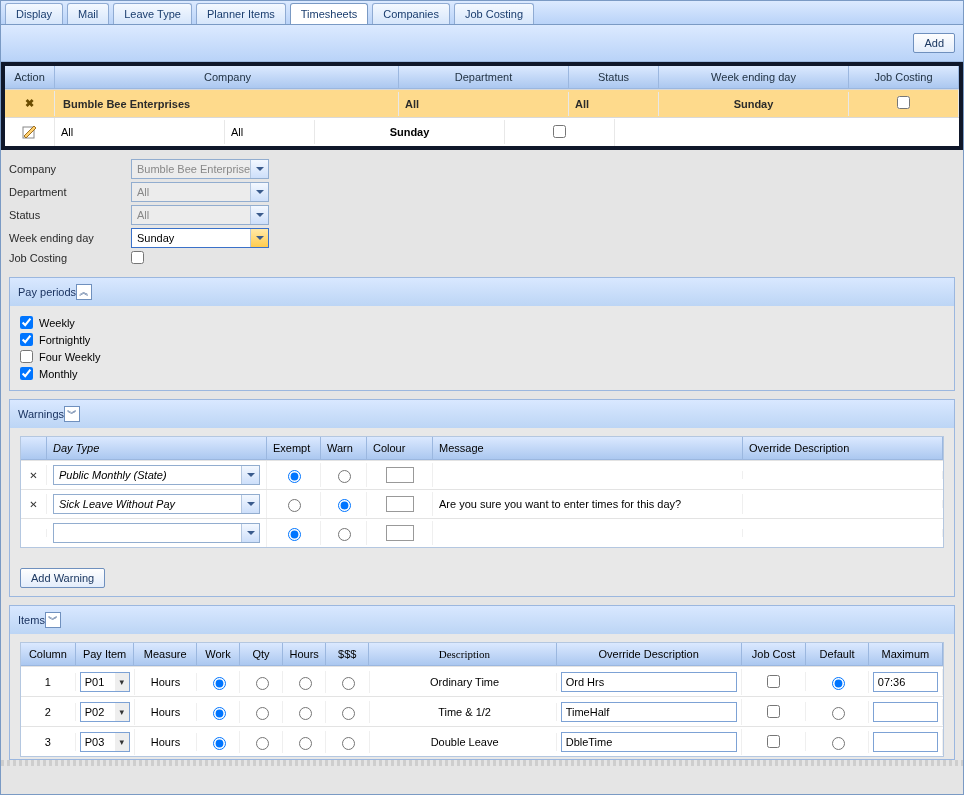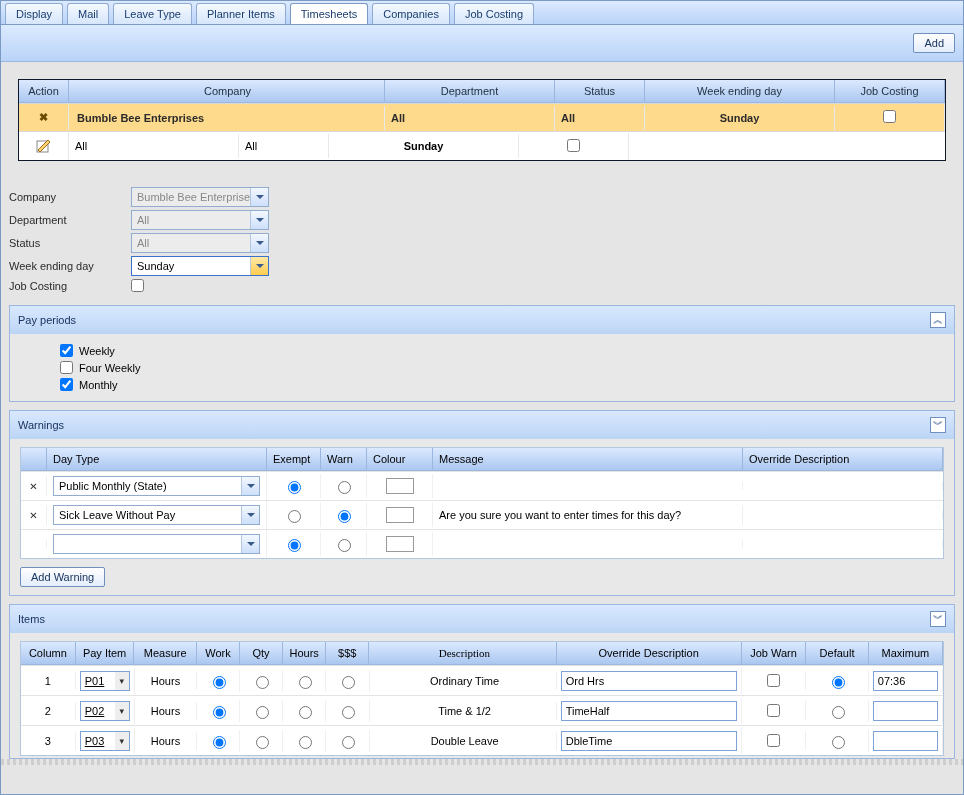--- a/index.html
+++ b/index.html
@@ -9,21 +9,21 @@
 
 .tabs { display: flex; gap: 4px; padding: 2px 4px 0 4px; background: linear-gradient(#dceaff,#b9d3f8); border-bottom: 1px solid #7a9ac4; }
 .tab { padding: 4px 10px; background: linear-gradient(#f4f9ff,#d6e6fb); border: 1px solid #8fabd3; border-bottom: none; border-radius: 3px 3px 0 0; color: #1a3d6e; cursor: pointer; }
 .tab.active { background: #fff; font-weight: normal; position: relative; z-index: 2; border-color:#7a9ac4; }
 
 
 .toolbar { background: linear-gradient(#dceaff,#b9d3f8); padding: 8px; display: flex; justify-content: flex-end; border-bottom: 1px solid #9bb7df; }
 .btn { padding: 3px 10px; background: linear-gradient(#fefefe,#e3edfb); border: 1px solid #6f90be; border-radius: 2px; cursor: pointer; color: #1b3760; }
 
 
-.grid { border: 1px solid #0f172a; margin: 17px; background: #fff; }
+.grid { border: 4px solid #0f172a; margin: 0; background: #fff; }
 .grid-head { display: flex; background: linear-gradient(#dbe9ff,#a9c6ef); color: #234; font-weight: normal; }
 .grid-head > div { padding: 5px 6px; border-right: 1px solid #9bb7df; border-bottom:1px solid #9bb7df; text-align: center; }
 .grid-row { display: flex; border-top: 1px solid #d9d9d9; align-items: center; }
 .grid-row > div { padding: 6px; border-right: 1px solid #e8e8e8; }
 .grid-row.selected { background: #feda8c; font-weight: bold; color: #2b2b2b; }
 .col-action { width: 50px; display:flex; justify-content:center; }
 .col-company { flex: 1; text-align:left !important; padding-left: 8px !important; }
 .col-dept { width: 170px; text-align:left !important; }
 .col-status { width: 90px; text-align:left !important; }
 .col-week { width: 190px; text-align:center !important; font-weight:bold; }
@@ -43,37 +43,37 @@
 .select.disabled { background:#ececec; color:#888; }
 .select span { flex:1; padding: 0 5px; overflow:hidden; white-space:nowrap; }
 .dd-btn { width:18px; height:18px; border-left:1px solid #b4c7e0; background:linear-gradient(#f3f8ff,#cddffa); display:flex;align-items:center;justify-content:center; }
 .dd-btn::after { content:""; border:4px solid transparent; border-top-color:#3a5b8c; margin-top:3px; }
 .select.active { border-color:#3a71c9; }
 .select.active .dd-btn { background: linear-gradient(#ffe9a8,#ffcc4f); }
 input[type=checkbox] { margin:0; }
 
 
 .panel { margin: 4px 8px; border: 1px solid #9bb7df; background:#fff; }
-.panel-head { background: linear-gradient(#d9e8ff,#bcd5f5); padding: 6px 8px; display:flex; justify-content:space-between; align-items:center; cursor:pointer; color:#1a3360; }
+.panel-head { background: linear-gradient(#d9e8ff,#bcd5f5); padding: 6px 8px; display:flex; align-items:center; cursor:pointer; color:#1a3360; }
 .panel-body { padding: 8px 10px; background:#e8e8e8; }
 .collapse-btn { width:16px;height:16px;border:1px solid #6f90be;background:#fff;display:flex;align-items:center;justify-content:center; font-size:10px; color:#3a5b8c;}
 .chev-up::after{content:"︽";}
 .chev-down::after{content:"︾";}
 
 
-.pp-row { display:flex; align-items:center; gap:6px; padding:2px 0;margin-left:40px; }
+.pp-row { display:flex; align-items:center; gap:6px; padding:2px 0; }
 
 
 .wtable { width:100%; border:1px solid #b4c7e0; background:#fff; }
 .wtable .wh { display:flex; background:linear-gradient(#dbe9ff,#a9c6ef); }
 .wtable .wh > div { padding:5px 6px; border-right:1px solid #9bb7df; border-bottom:1px solid #9bb7df; }
 .wtable .wr { display:flex; border-top:1px solid #e3e3e3; align-items:center; }
 .wtable .wr > div { padding:4px 6px; border-right:1px solid #efefef; display:flex; align-items:center; }
 .wc-del{width:26px;justify-content:center;}
-.wc-day{width:220px;}
+.wc-day{width:220px;font-style:italic;}
 .wc-ex{width:54px;justify-content:center;}
 .wc-warn{width:46px;justify-content:center;}
 .wc-col{width:66px;justify-content:center;}
 .wc-msg{flex:1;}
 .wc-ovr{width:200px;}
 .colour-swatch{width:28px;height:16px;border:1px solid #999;background:#fff;}
 .mini-x::before{content:"✕"; font-size:10px; color:#333;}
 
 
 .itable { width:100%; border:1px solid #b4c7e0; background:#fff; }
@@ -85,21 +85,21 @@
 .ic-pi{width:60px;}
 .ic-meas{width:64px;}
 .ic-r{width:44px;}
 .ic-desc{width:192px; justify-content:flex-start; padding-left:8px !important;}
 .ic-ovr{width:190px;}
 .ic-jc{width:66px;}
 .ic-def{width:64px;}
 .ic-max{width:76px;}
 .txt-input{border:1px solid #7da2d5; padding:2px 4px; width:100%; height:20px; background:#fff;}
 .pi-select{display:flex;align-items:center;border:1px solid #7da2d5;width:50px;height:20px;background:#fff;}
-.pi-select span{flex:1;padding:0 4px;text-decoration:underline;}
+.pi-select span{flex:1;padding:0 4px;}
 .pi-select .dd2{width:14px;height:18px;background:#eee;display:flex;align-items:center;justify-content:center;}
 .pi-select .dd2::after{content:"▾";font-size:9px;color:#333;}
 .dt-select{display:flex;align-items:center;border:1px solid #92adcf;width:100%;height:20px;background:#fff;}
 .dt-select span{flex:1;padding:0 5px;}
 
 
 .torn { height:6px; background: repeating-linear-gradient(90deg,#888 0 3px, transparent 3px 6px); opacity:0.25;}
 </style>
 </head>
 <body>
@@ -194,20 +194,24 @@
     <div class="panel-head">
       <span>Pay periods</span>
       <span class="collapse-btn chev-up"></span>
     </div>
     <div class="panel-body" id="pp-body">
         <div class="pp-row">
           <input type="checkbox" checked="" style=""> 
           <span>Weekly</span>
         </div>
         <div class="pp-row">
+          <input type="checkbox" checked="" style=""> 
+          <span>Fortnightly</span>
+        </div>
+        <div class="pp-row">
           <input type="checkbox" style=""> 
           <span>Four Weekly</span>
         </div>
         <div class="pp-row">
           <input type="checkbox" checked="" style=""> 
           <span>Monthly</span>
         </div>
       </div>
   </div>
 
@@ -287,21 +291,21 @@
                 <input type="radio" name="wr2" style="">
               </div>
               <div class="wc-col">
                 <div class="colour-swatch"></div>
               </div>
               <div class="wc-msg"></div>
               <div class="wc-ovr"></div>
             </div>
           </div>
       </div>
-      <div style="margin-top:8px;">
+      <div style="margin-top:20px;">
         <button class="btn">Add Warning</button>
       </div>
     </div>
   </div>
 
   <div class="panel" style="margin-bottom:0;">
     <div class="panel-head">
       <span>Items</span>
       <span class="collapse-btn chev-down"></span>
     </div>
@@ -310,21 +314,21 @@
         <div class="ih">
           <div class="ic-col">Column</div>
           <div class="ic-pi">Pay Item</div>
           <div class="ic-meas">Measure</div>
           <div class="ic-r">Work</div>
           <div class="ic-r">Qty</div>
           <div class="ic-r">Hours</div>
           <div class="ic-r">$$$</div>
           <div class="ic-desc" style="justify-content:flex-start;font-family:Liberation Serif, serif;">Description</div>
           <div class="ic-ovr">Override Description</div>
-          <div class="ic-jc">Job Warn</div>
+          <div class="ic-jc">Job Cost</div>
           <div class="ic-def">Default</div>
           <div class="ic-max">Maximum</div>
         </div>
         <div id="item-rows">
             <div class="ir">
               <div class="ic-col">1</div>
               <div class="ic-pi">
                 <div class="pi-select">
                   <span>P01</span>
                   <div class="dd2"></div>

